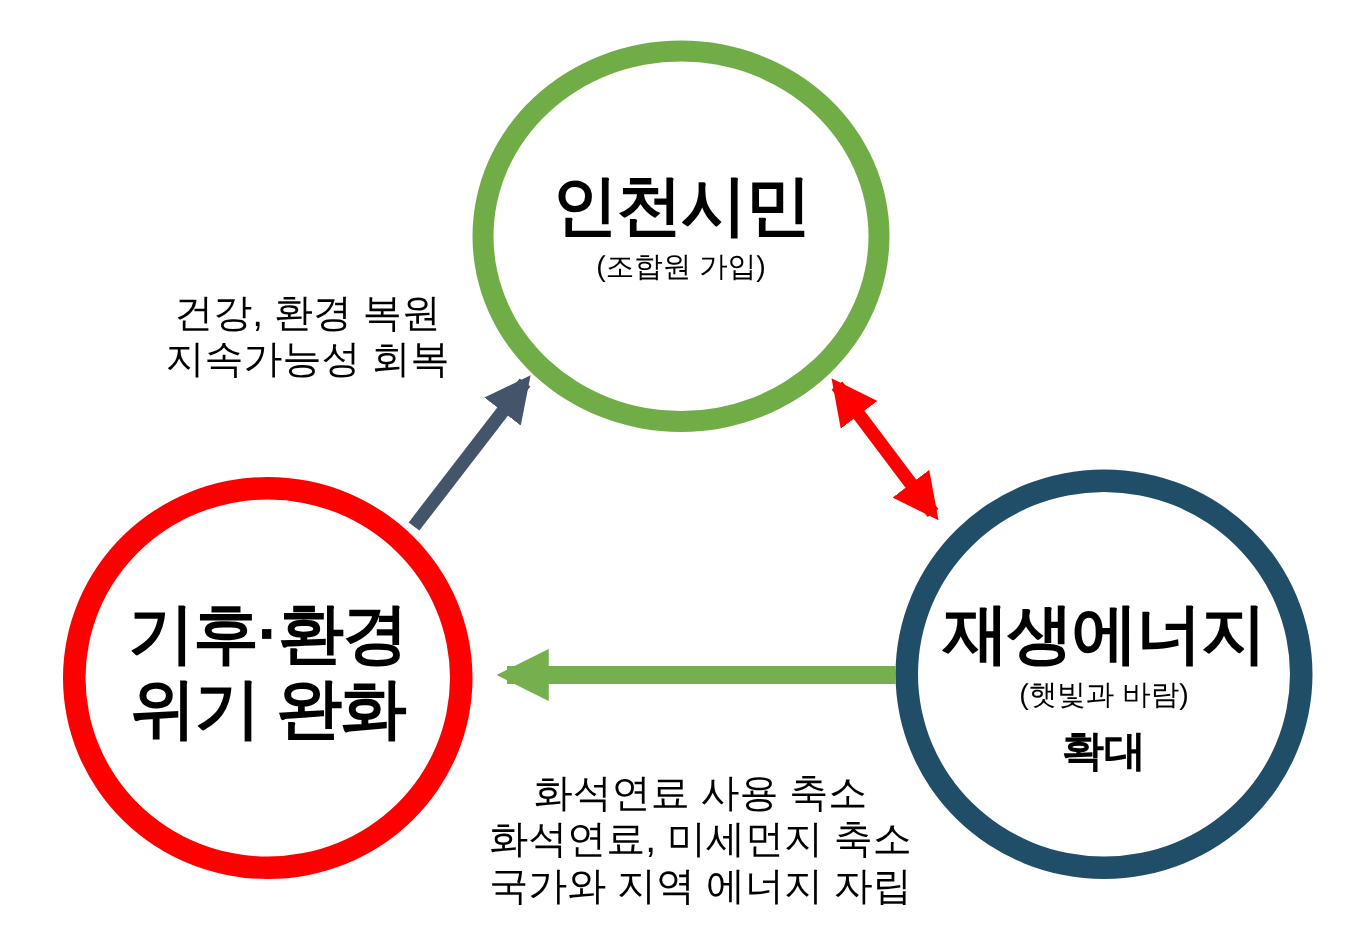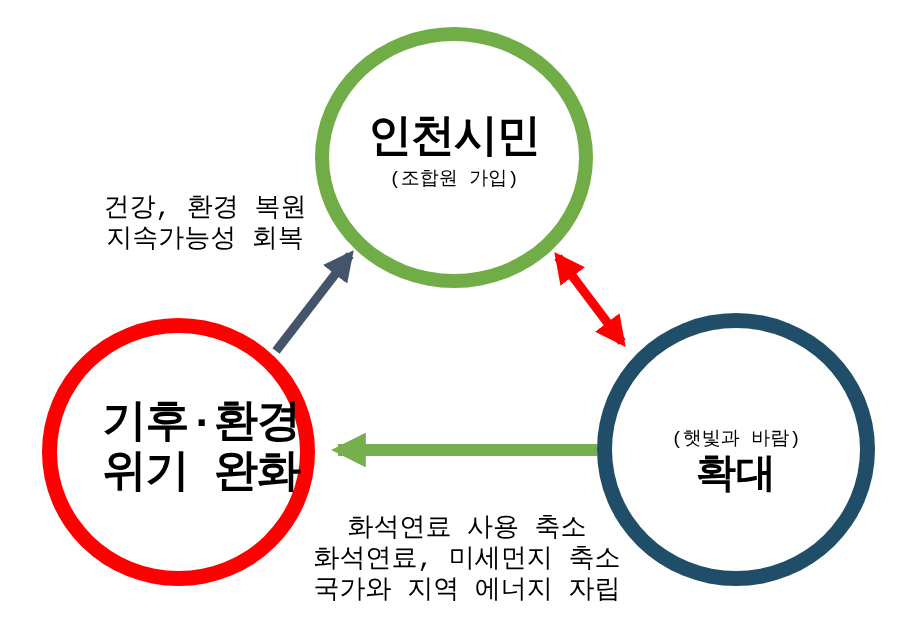--- a/index.html
+++ b/index.html
@@ -2,21 +2,21 @@
 <html><head>
 <meta charset="utf-8">
 <style>
   html, body { margin: 0; padding: 0; background: #ffffff; }
   .canvas {
     position: relative;
     width: 910px;
     height: 618px;
     background: #ffffff;
     overflow: hidden;
-    font-family: Liberation Mono, monospace;
+    font-family: Liberation Sans, sans-serif;
     color: #000000;
   }
   .arrow-layer {
     position: absolute;
     left: 0; top: 0;
     width: 910px; height: 618px;
     z-index: 1;
   }
   .circle {
     position: absolute;
@@ -42,21 +42,21 @@
     line-height: 50px;
     letter-spacing: -1px;
     white-space: nowrap;
   }
   .node-subtitle {
     font-size: 19px;
     line-height: 32px;
     white-space: nowrap;
   }
   .node-emphasis {
-    font-size: 40px;
+    font-size: 28px;
     font-weight: bold;
     line-height: 42px;
     white-space: nowrap;
   }
   .side-label {
     position: absolute;
     z-index: 3;
     text-align: center;
     font-size: 26px;
     line-height: 31px;
@@ -91,29 +91,30 @@
     <line x1="597" y1="450" x2="338" y2="450" stroke-width="12" marker-end="url(#head-green)" stroke="#76AF4D"></line>
   </svg>
 
   <div class="circle circle-citizens" style="border-color: rgb(112, 173, 71);">
     <div class="inner">
       <div class="node-title">인천시민</div>
       <div class="node-subtitle">(조합원 가입)</div>
     </div>
   </div>
 
-  <div class="circle circle-climate" style="border-color: rgb(255, 0, 0); align-items: flex-end;">
+  <div class="circle circle-climate" style="border-color: rgb(255, 0, 0);">
     <div class="inner">
       <div class="node-title">기후·환경</div>
       <div class="node-title">위기 완화</div>
     </div>
   </div>
 
   <div class="circle circle-renewable" style="border-color: rgb(32, 78, 104);">
     <div class="inner">
+      <div class="node-title">재생에너지</div>
       <div class="node-subtitle">(햇빛과 바람)</div>
       <div class="node-emphasis">확대</div>
     </div>
   </div>
 
   <div class="side-label label-left">
     <div>건강, 환경 복원</div>
     <div>지속가능성 회복</div>
   </div>
 

